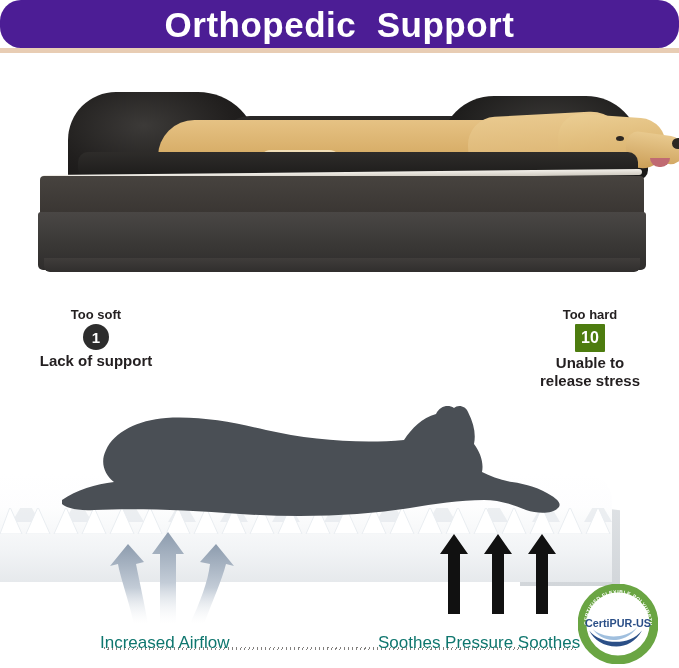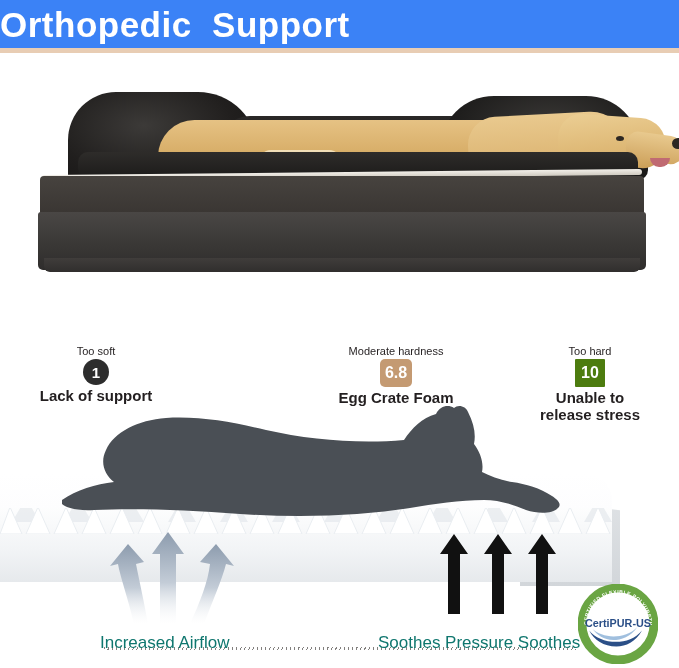--- a/index.html
+++ b/index.html
@@ -1,21 +1,21 @@
 <!DOCTYPE html>
 <html><head>
 <meta charset="utf-8">
 <style>
   html,body{margin:0;padding:0;background:#fff;}
   body{width:679px;height:668px;position:relative;overflow:hidden;
        font-family:"Liberation Sans", sans-serif;color:#231f20;}
 
   
   .banner{position:absolute;left:0;top:0;width:679px;height:48px;
-          background:#3b82f6;display:flex;align-items:center;justify-content:flex-start;}
+          background:#4c1d95;display:flex;align-items:center;justify-content:center;border-radius:21px;}
   .banner-title{color:#ffffff;font-size:35px;font-weight:bold;letter-spacing:.5px;
                 line-height:1;white-space:pre;}
   .banner-underline{position:absolute;left:0;top:48px;width:679px;height:5px;
                     background:#e8cdb4;}
 
   
   .photo{position:absolute;left:0;top:56px;width:679px;height:238px;background:#fff;}
   .bed{position:absolute;left:38px;top:104px;width:608px;height:110px;}
   .bed-base{position:absolute;left:0;top:52px;width:608px;height:58px;
             background:linear-gradient(180deg,#4a4745 0%,#3a3836 55%,#2f2d2c 100%);
@@ -62,21 +62,21 @@
        background:linear-gradient(180deg,#f0dcb2 0%,#ddc189 100%);border-radius:18px;}
   .dog-paw2{position:absolute;left:220px;top:-10px;width:84px;height:26px;
        background:linear-gradient(180deg,#f2e0b9 0%,#dfc48d 100%);border-radius:20px;}
 
   
   .scale{position:absolute;left:0;top:300px;width:679px;height:100px;}
   .scale-line{position:absolute;left:104px;top:347px;width:472px;height:3px;
     background-image:repeating-linear-gradient(105deg,#6d6a68 0 1px,rgba(0,0,0,0) 1px 4px);
     opacity:.85;}
   .pt{position:absolute;text-align:center;}
-  .pt-top{font-size:11px;font-weight:normal;color:#231f20;white-space:nowrap;line-height:1.1;margin-top:37px;}
+  .pt-top{font-size:13px;font-weight:bold;color:#231f20;white-space:nowrap;line-height:1.1;}
   .pt-bot{font-size:15px;font-weight:bold;color:#231f20;white-space:nowrap;line-height:1.15;margin-top:1px;}
   .marker{display:inline-flex;align-items:center;justify-content:center;
           color:#fff;font-weight:bold;}
   .marker-1{width:26px;height:26px;border-radius:50%;background:#2d2d2d;font-size:15px;}
   .marker-68{width:32px;height:28px;border-radius:5px;background:#c49a72;font-size:16px;}
   .marker-10{width:30px;height:28px;border-radius:1px;background:#4d7c0f;font-size:16px;}
   .pt-mid{margin:2px 0;}
 
   .p-soft{left:20px;top:8px;width:152px;}
   .p-mod{left:312px;top:8px;width:168px;}
@@ -141,27 +141,20 @@
   <div class="scale-line"></div>
 
   <div class="pt p-soft">
     <div class="pt-top">Too soft</div>
     <div class="pt-mid">
       <span class="marker marker-1">1</span>
     </div>
     <div class="pt-bot">Lack of support</div>
   </div>
 
-  <div class="pt p-mod">
-    <div class="pt-top">Moderate hardness</div>
-    <div class="pt-mid">
-      <span class="marker marker-68">6.8</span>
-    </div>
-    <div class="pt-bot">Egg Crate Foam</div>
-  </div>
 
   <div class="pt p-hard">
     <div class="pt-top">Too hard</div>
     <div class="pt-mid">
       <span class="marker marker-10">10</span>
     </div>
     <div class="pt-bot" id="hard-bottom">Unable to<br>release stress</div>
   </div>
 </div>
 

